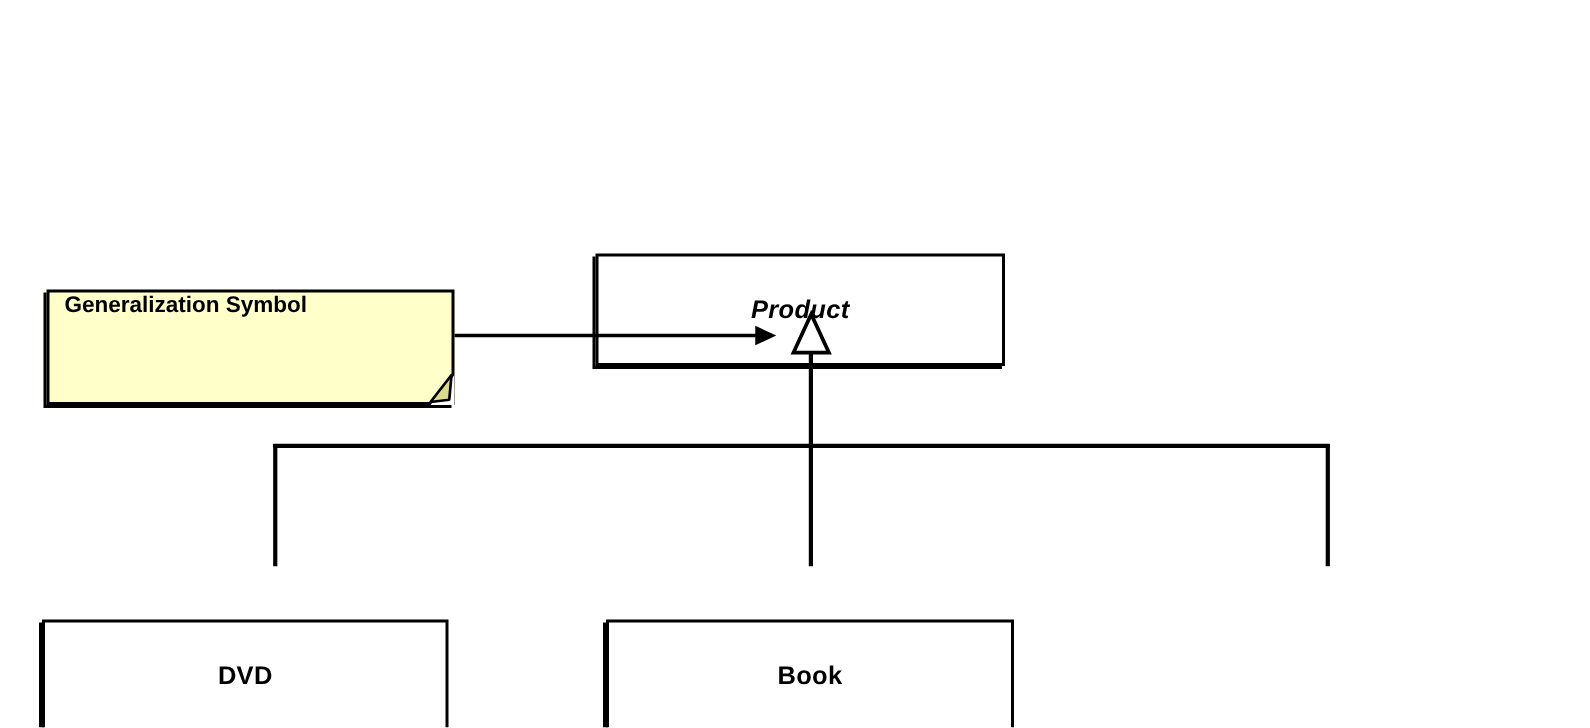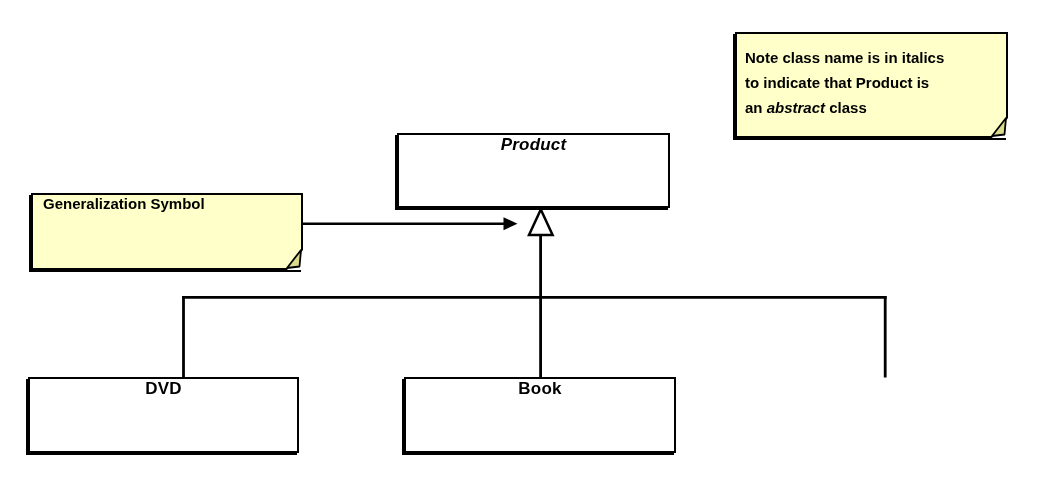--- a/index.html
+++ b/index.html
@@ -18,22 +18,24 @@
   }
   .shape {
     position: absolute;
     box-sizing: border-box;
     border: 2px solid var(--line, #000000);
     box-shadow: -2px 2px 0 var(--line, #000000);
   }
   .class-box {
     background: var(--box_fill, #ffffff);
     display: flex;
+    align-items: center;
     justify-content: center;
     z-index: 2;
+    margin-top: 36px;
   }
   .class-label {
     font-size: 17px;
     font-weight: bold;
     letter-spacing: 0.2px;
   }
   .class-label.abstract {
     font-style: italic;
   }
   .note {
@@ -92,29 +94,20 @@
 
   <div class="shape class-box box-dvd">
     <span class="class-label">DVD</span>
   </div>
 
   <div class="shape class-box box-book">
     <span class="class-label">Book</span>
   </div>
 
 
-  <div class="shape note note-abstract">
-    <span class="note-line">Note class name is in italics</span>
-    <span class="note-line">to indicate that Product is</span>
-    <span class="note-line"><span>an </span><span class="em-italic">abstract</span><span> class</span></span>
-    <svg class="fold" viewBox="0 0 26 26">
-      <polygon points="26,6 26,26 10,26" style="fill:var(--background,#ffffff)"></polygon>
-      <polygon points="24,6 22.5,22.5 10,24" style="fill:var(--note_fold,#DBDB8D);stroke:var(--line,#000000);stroke-width:1.8;stroke-linejoin:round"></polygon>
-    </svg>
-  </div>
 
   <div class="shape note note-generalization">
     <span>Generalization Symbol</span>
     <svg class="fold" viewBox="0 0 26 26">
       <polygon points="26,6 26,26 10,26" style="fill:var(--background,#ffffff)"></polygon>
       <polygon points="24,6 22.5,22.5 10,24" style="fill:var(--note_fold,#DBDB8D);stroke:var(--line,#000000);stroke-width:1.8;stroke-linejoin:round"></polygon>
     </svg>
   </div>
 
   <svg class="connector-layer" viewBox="0 0 1060 485">

